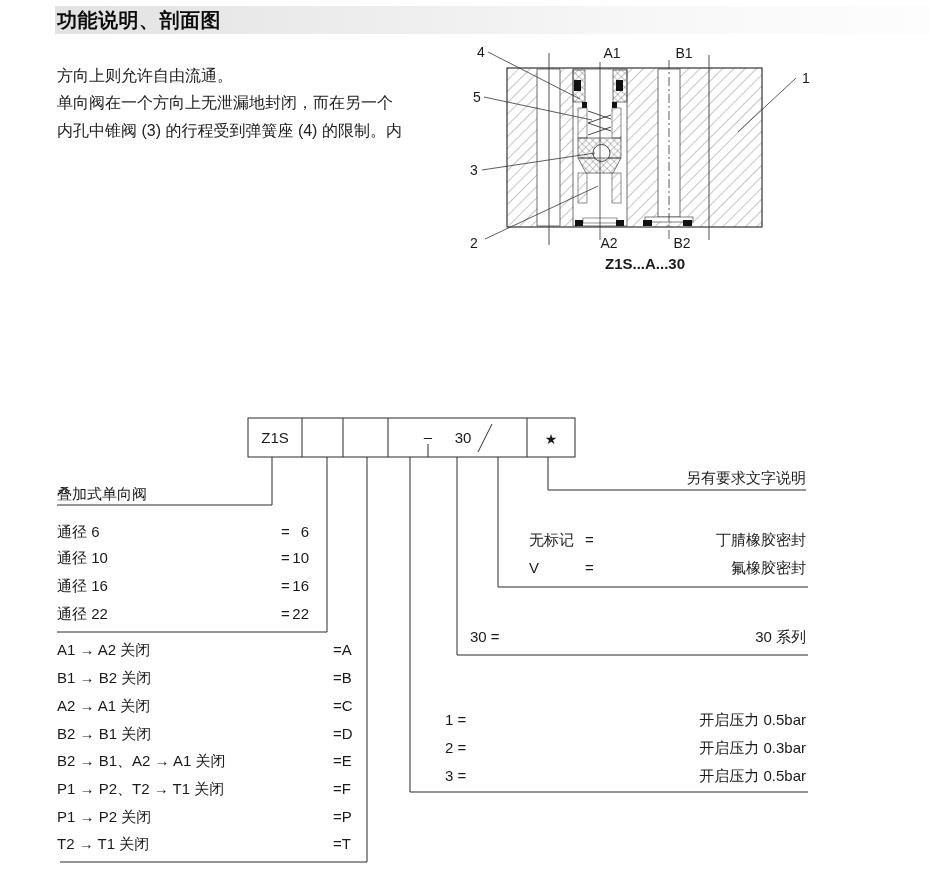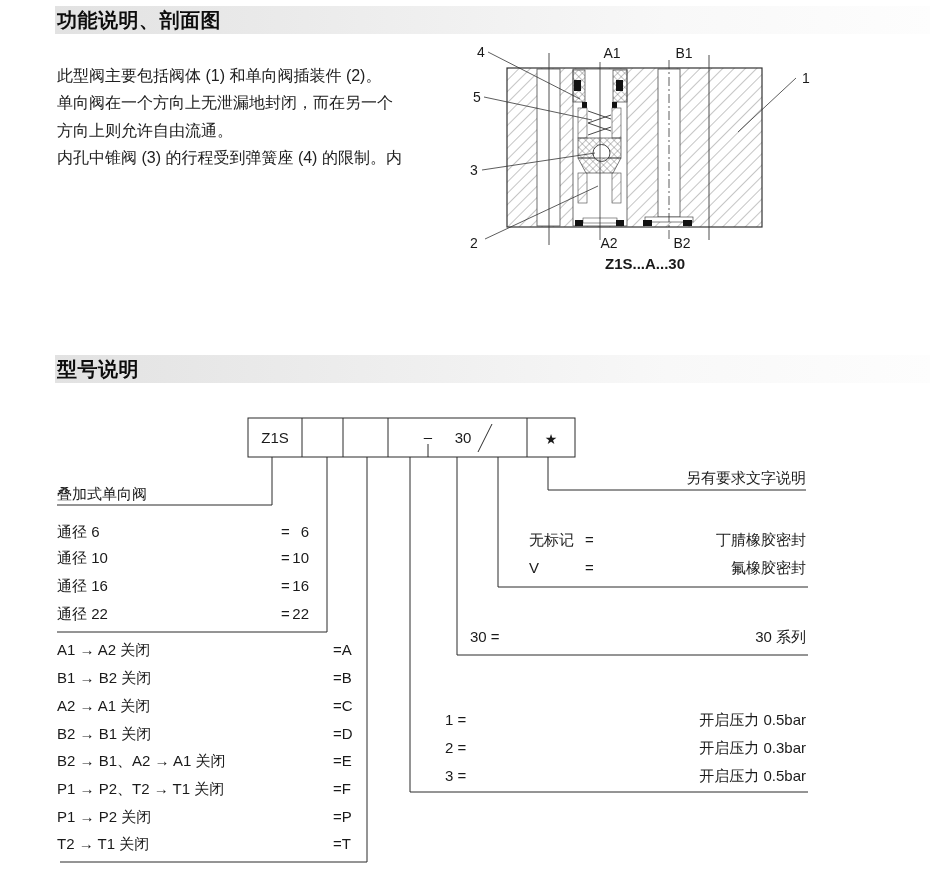--- a/index.html
+++ b/index.html
@@ -26,23 +26,22 @@
 </head>
 <body>
 
 <div class="page">
 
   <div class="band band1">
     <div class="band-title">功能说明、剖面图</div>
   </div>
 
   <div class="para">
-    <div>此型阀主要包括阀体 (1) 和单向阀插装件 (2)。</div>
+    <div>方向上则允许自由流通。</div>
     <div>单向阀在一个方向上无泄漏地封闭，而在另一个</div>
-    <div>方向上则允许自由流通。</div>
     <div>内孔中锥阀 (3) 的行程受到弹簧座 (4) 的限制。内</div>
   </div>
 
   <svg id="diagram" width="475" height="255" viewBox="0 0 475 255">
     <defs>
       <pattern id="hatch" width="8" height="8" patternUnits="userSpaceOnUse" patternTransform="rotate(45)">
         <line x1="0" y1="0" x2="0" y2="8" stroke="#6e6e6e" stroke-width="0.8"></line>
       </pattern>
       <pattern id="cross" width="5" height="5" patternUnits="userSpaceOnUse" patternTransform="rotate(45)">
         <line x1="0" y1="0" x2="0" y2="5" stroke="#555" stroke-width="0.7"></line>
@@ -115,23 +114,20 @@
     <text class="t14" x="154" y="218" text-anchor="middle">A2</text>
     <text class="t14" x="227" y="218" text-anchor="middle">B2</text>
     <text class="t14" x="22" y="27">4</text>
     <text class="t14" x="18" y="72">5</text>
     <text class="t14" x="15" y="145">3</text>
     <text class="t14" x="15" y="218">2</text>
     <text class="t14" x="347" y="53">1</text>
     <text class="t15 bold" x="190" y="239" text-anchor="middle">Z1S...A...30</text>
   </svg>
 
-  <div class="band band2">
-    <div class="band-title">型号说明</div>
-  </div>
 
   <svg id="ordering" width="890" height="478" viewBox="0 0 890 478">
 
     <g>
       <rect class="ln" x="208" y="18" width="327" height="39" fill="none"></rect>
       <line class="ln" x1="262" y1="18" x2="262" y2="57"></line>
       <line class="ln" x1="303" y1="18" x2="303" y2="57"></line>
       <line class="ln" x1="348" y1="18" x2="348" y2="57"></line>
       <line class="ln" x1="487" y1="18" x2="487" y2="57"></line>
       <line class="ln" x1="388" y1="44" x2="388" y2="57"></line>

